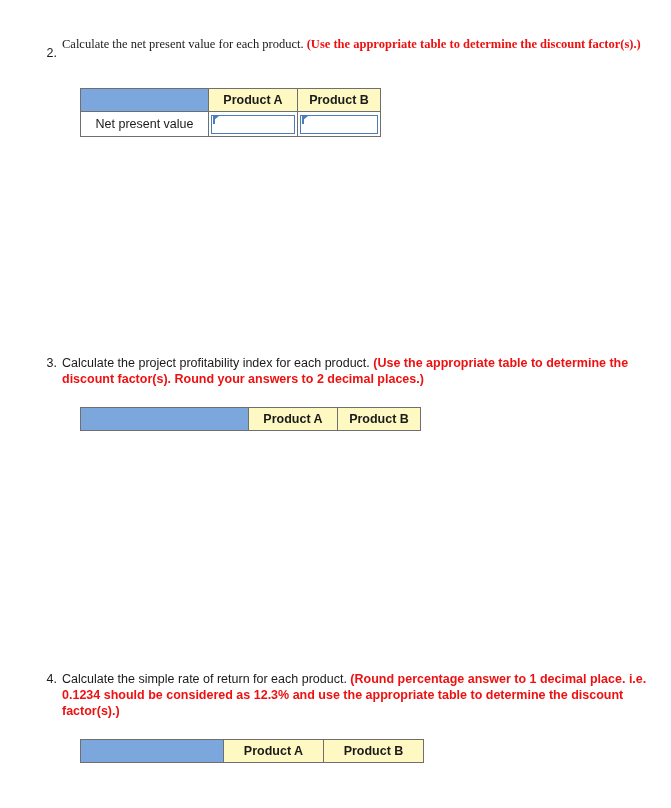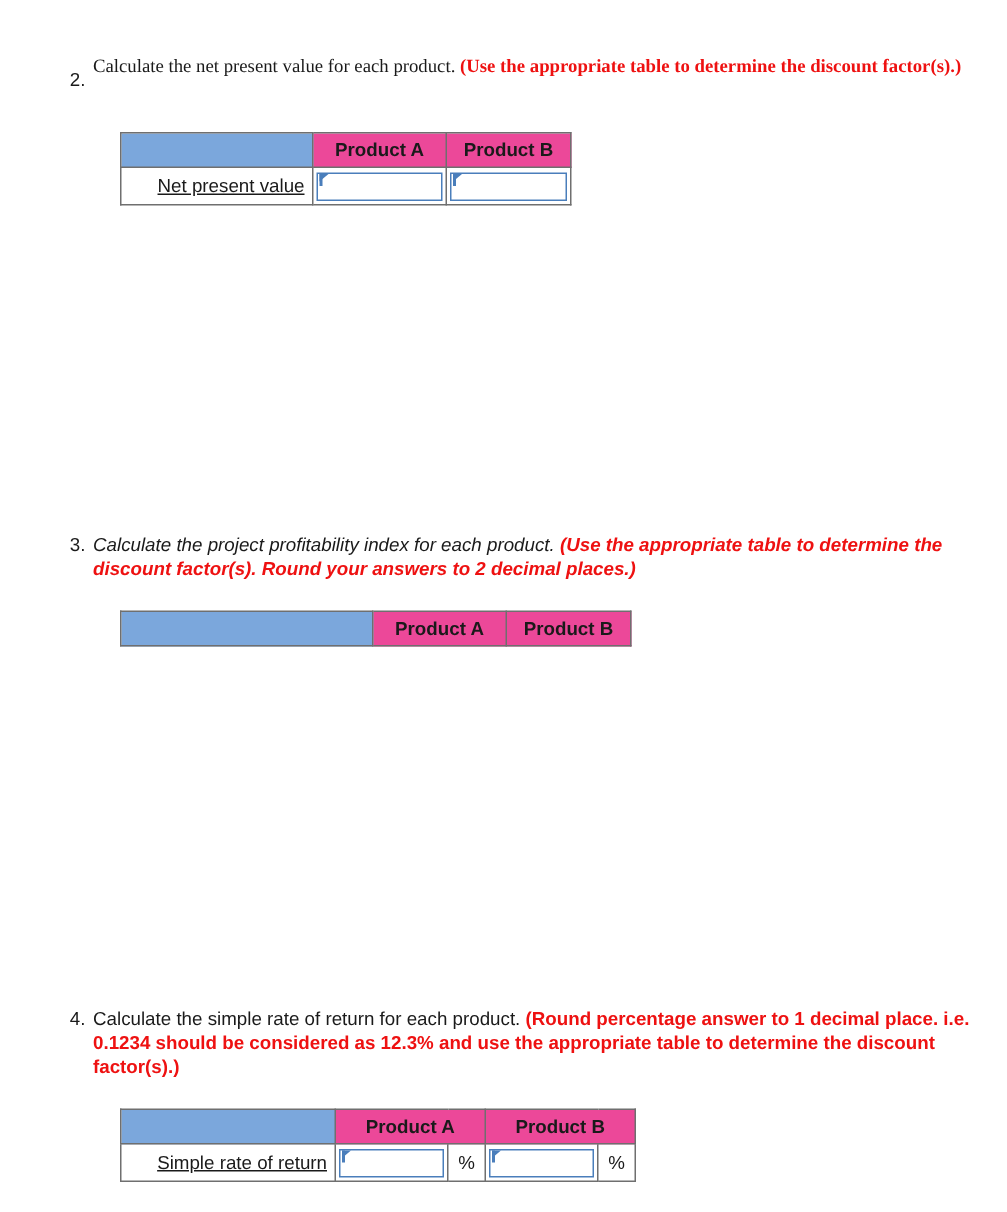--- a/index.html
+++ b/index.html
@@ -60,36 +60,35 @@
   }
   .ans-table td {
     border: 1px solid #6f6f6f;
     padding: 0;
     font-size: 12.5px;
     line-height: 16px;
     color: #1a1a1a;
     background: #ffffff;
   }
   .ans-table td.hdr {
-    background: #ec4899;
+    background: #fef9c3;
     font-weight: bold;
     text-align: center;
     height: 22px;
     padding: 0 6px;
     white-space: nowrap;
   }
   .ans-table td.hdr.blank {
     background: #7ba7dc;
   }
   .ans-table td.rowlabel {
     height: 24px;
     padding: 0 5px;
     white-space: nowrap;
-    text-align: right;
-    text-decoration: underline;
+    text-align: center;
   }
   .ans-table td.inputcell {
     padding: 2px 2px;
     height: 24px;
     box-sizing: border-box;
   }
   .ans-table td.pct {
     width: 18px;
     text-align: center;
     padding: 0 2px;
@@ -169,21 +168,21 @@
           <span class="flag"></span>
           <input class="field" type="text" value="" style="">
         </span>
       </td>
     </tr>
   </tbody>
     </table>
 
   <div class="question" style="left:40px; top:355px; width:625px;">
     <div class="q-num">3.</div>
-    <div class="q-text" style="max-width:605px;font-style:italic;">
+    <div class="q-text" style="max-width:605px;">
       <span>Calculate the project profitability index for each product. </span><span class="q-note">(Use the appropriate table to determine the discount factor(s). Round your answers to 2 decimal places.)</span>
     </div>
   </div>
 
   <table class="ans-table" style="left:80px; top:407px;">
     <tbody>
         <tr>
       <td class="hdr blank" style="width:155px;"></td>
       <td class="hdr" style="width:76px;">Product A</td>
       <td class="hdr" style="width:70px;">Product B</td>
@@ -198,33 +197,16 @@
     </div>
   </div>
 
   <table class="ans-table" style="left:80px; top:739px;">
     <tbody>
         <tr>
       <td class="hdr blank" style="width:130px;"></td>
       <td class="hdr" colspan="2" style="width:87px;">Product A</td>
       <td class="hdr" colspan="2" style="width:87px;">Product B</td>
     </tr>
-    <tr>
-      <td class="rowlabel">Simple rate of return</td>
-      <td class="inputcell" style="width:69px;">
-        <span class="field-wrap">
-          <span class="flag"></span>
-          <input class="field" type="text" value="" style="">
-        </span>
-      </td>
-      <td class="pct">%</td>
-      <td class="inputcell" style="width:69px;">
-        <span class="field-wrap">
-          <span class="flag"></span>
-          <input class="field" type="text" value="" style="">
-        </span>
-      </td>
-      <td class="pct">%</td>
-    </tr>
   </tbody>
     </table>
 
 </div>
 
 </body></html>

